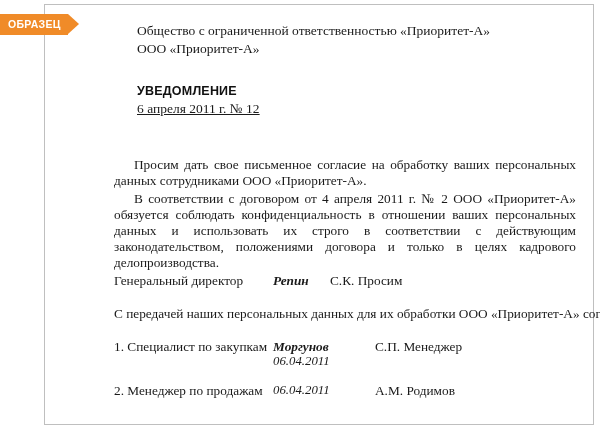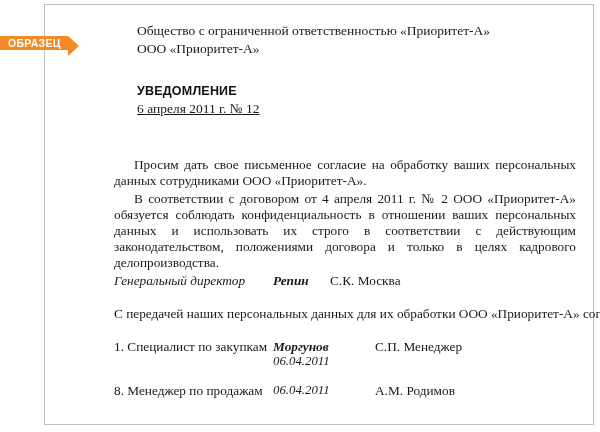--- a/index.html
+++ b/index.html
@@ -24,22 +24,22 @@
     height: 421px;
     box-sizing: border-box;
     border: 1px solid #bfbfbf;
     background: #ffffff;
   }
 
   
   #sample-badge {
     position: absolute;
     left: 0px;
-    top: 36px;
-    height: 14px;
+    top: 14px;
+    height: 21px;
     z-index: 5;
     display: flex;
     align-items: stretch;
   }
   #sample-badge .ribbon-body {
     background: #f08b28;
     display: flex;
     align-items: center;
     padding: 0 7px 0 8px;
     font-family: "Liberation Sans", "DejaVu Sans", sans-serif;
@@ -100,21 +100,21 @@
   .body-para .indent { display: inline-block; width: 20px; }
 
   .director-row {
     left: 69px;
     top: 268px;
     width: 462px;
     font-size: 13.3px;
     color: #1a1a1a;
     white-space: nowrap;
   }
-  .director-row .post { display: inline-block; width: 159px; font-style: italic; }
+  .director-row .post { display: inline-block; width: 159px; }
   .director-row .sign {
     display: inline-block;
     width: 57px;
     font-weight: bold;
     font-style: italic;
   }
   .director-row .fio { display: inline-block; }
 
   .consent-line {
     left: 69px;
@@ -175,31 +175,31 @@
 
   <div class="abs body-para p1">
     <span class="indent"></span><span>Просим дать свое письменное согласие на обработку ваших персональных данных сотрудниками ООО «Приоритет-А».</span>
   </div>
 
   <div class="abs body-para p2">
     <span class="indent"></span><span>В соответствии с договором от 4 апреля 2011 г. № 2 ООО «Приоритет-А» обязуется соблюдать конфиденциальность в отношении ваших персональных данных и использовать их строго в соответствии с действующим законодательством, положениями договора и только в целях кадрового делопроизводства.</span>
   </div>
 
   <div class="abs director-row">
-    <span class="post">Генеральный директор</span><span class="sign">Репин</span><span class="fio">С.К. Москва</span>
+    <span class="post">Генеральный директор</span><span class="sign">Репин</span><span class="fio">С.К. Просим</span>
   </div>
 
   <div class="abs consent-line">С передачей наших персональных данных для их обработки ООО «Приоритет-А» согласны:</div>
 
   <div class="abs signatory-row r1">
     <span class="num-post">1. Специалист по закупкам</span><span class="sign-col"><span class="sign-name">Моргунов</span><span class="sign-date">06.04.2011</span></span><span class="fio">С.П. Менеджер</span>
   </div>
 
   <div class="abs signatory-row r2">
-    <span class="num-post">8. Менеджер по продажам</span><span class="sign-col"><span class="sign-date">06.04.2011</span></span><span class="fio">А.М. Родимов</span>
+    <span class="num-post">2. Менеджер по продажам</span><span class="sign-col"><span class="sign-date">06.04.2011</span></span><span class="fio">А.М. Родимов</span>
   </div>
 
 </div>
 
 <div id="sample-badge">
   <div class="ribbon-body">ОБРАЗЕЦ</div>
   <div class="ribbon-tip"></div>
 </div>
 
 </body></html>

